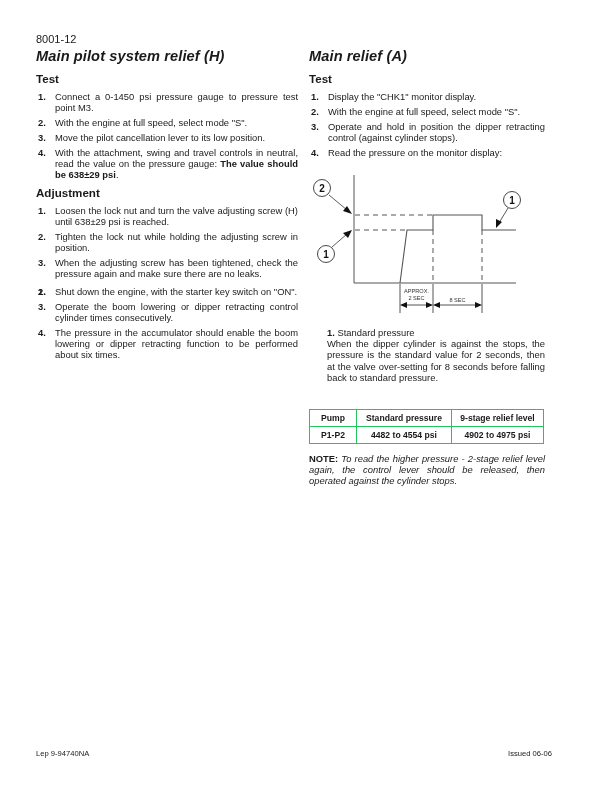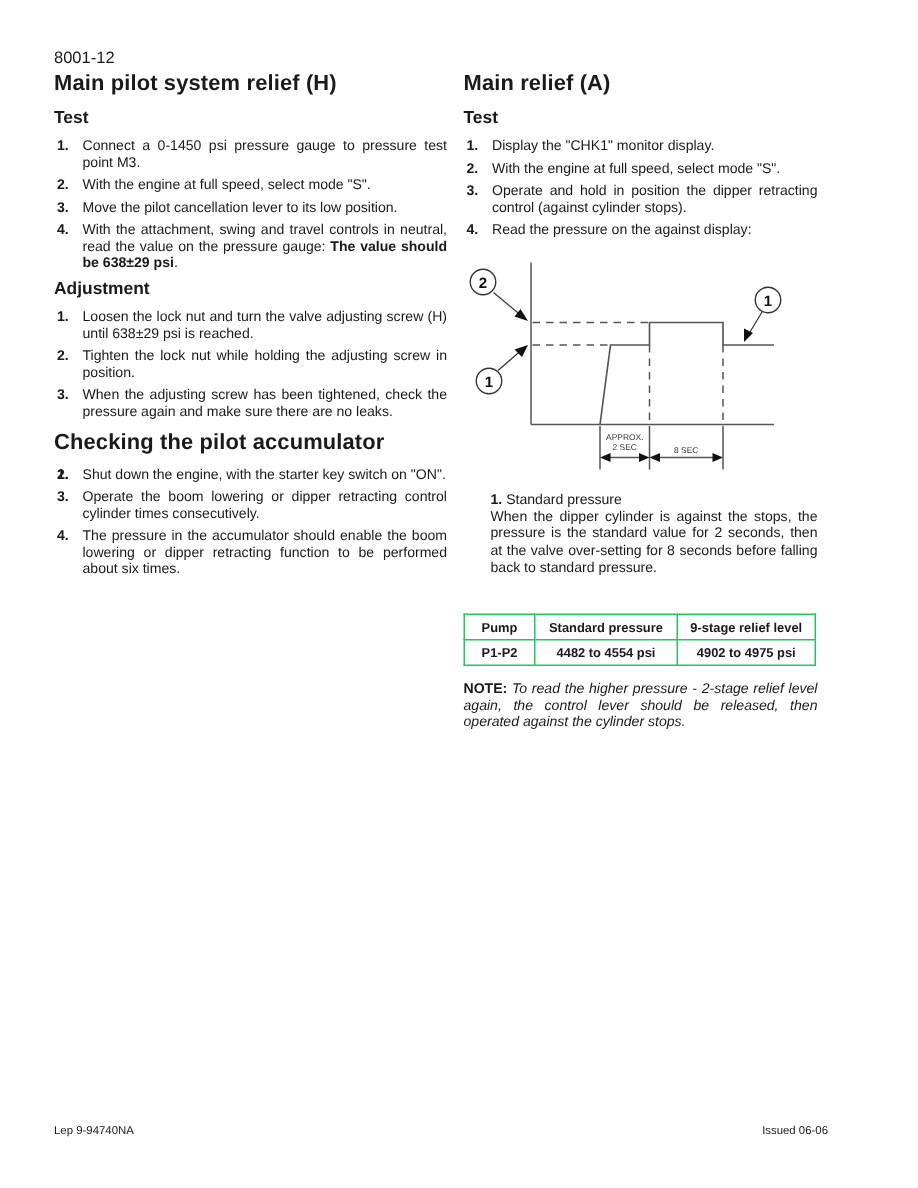--- a/index.html
+++ b/index.html
@@ -2,21 +2,21 @@
 <html><head>
   <meta charset="utf-8">
   <style>
     html, body { margin: 0; padding: 0; background: #ffffff; }
     body {
       width: 612px; height: 792px; position: relative; overflow: hidden;
       font-family: "Liberation Sans", sans-serif; color: #1a1a1a;
     }
     .abs { position: absolute; }
     .page-num { left: 36px; top: 33px; font-size: 11px; }
-    .h1 { font-size: 14.6px; font-weight: bold; margin: 0; letter-spacing: 0.1px; }
+    .h1 { font-size: 14.6px; font-weight: bold; margin: 0; letter-spacing: 0.1px; font-style: italic; }
     .h2 { font-size: 11.6px; font-weight: bold; margin: 0; }
     .col-left { left: 36px; width: 262px; }
     .col-right { left: 309px; width: 236px; }
     ol.steps { list-style: none; margin: 0; padding: 0; }
     ol.steps li {
       position: relative; padding-left: 19px; font-size: 9.4px; line-height: 11px;
       text-align: justify; margin-bottom: 4px;
     }
     ol.steps li .num { position: absolute; left: 2px; top: 0; font-weight: bold; }
     .bold { font-weight: bold; }
@@ -49,37 +49,36 @@
     <li><span class="num">4.</span><span>With the attachment, swing and travel controls in neutral, read the value on the pressure gauge: </span><span class="bold">The value should be 638±29 psi</span><span>.</span></li>
   </ol>
 
   <h2 class="h2" style="margin-top:6px;">Adjustment</h2>
   <ol class="steps" style="margin-top:6px;">
     <li><span class="num">1.</span><span>Loosen the lock nut and turn the valve adjusting screw (H) until 638±29 psi is reached.</span></li>
     <li><span class="num">2.</span><span>Tighten the lock nut while holding the adjusting screw in position.</span></li>
     <li><span class="num">3.</span><span>When the adjusting screw has been tightened, check the pressure again and make sure there are no leaks.</span></li>
   </ol>
 
-  <h1 class="h1" style="margin-top:8px;">Checking the pilot accumulator</h1>
   <ol class="steps" style="margin-top:7px;">
     <li><span class="num">1.</span></li>
     <li><span class="num">2.</span><span>Shut down the engine, with the starter key switch on "ON".</span></li>
     <li><span class="num">3.</span><span>Operate the boom lowering or dipper retracting control cylinder times consecutively.</span></li>
     <li><span class="num">4.</span><span>The pressure in the accumulator should enable the boom lowering or dipper retracting function to be performed about six times.</span></li>
   </ol>
 </div>
 
 <div class="abs col-right" style="top:48px;">
   <h1 class="h1">Main relief (A)</h1>
   <h2 class="h2" style="margin-top:8px;">Test</h2>
   <ol class="steps" style="margin-top:6px;">
     <li><span class="num">1.</span><span>Display the "CHK1" monitor display.</span></li>
     <li><span class="num">2.</span><span>With the engine at full speed, select mode "S".</span></li>
     <li><span class="num">3.</span><span>Operate and hold in position the dipper retracting control (against cylinder stops).</span></li>
-    <li><span class="num">4.</span><span>Read the pressure on the against display:</span></li>
+    <li><span class="num">4.</span><span>Read the pressure on the monitor display:</span></li>
   </ol>
 </div>
 
 <svg class="abs" style="left:0; top:0;" width="612" height="792">
   <g stroke="#555" stroke-width="1" fill="none">
 
     <line x1="354" y1="175" x2="354" y2="283"></line>
     <line x1="354" y1="283" x2="516" y2="283"></line>
 
     <line x1="355" y1="215" x2="433" y2="215" stroke-dasharray="5,4"></line>

